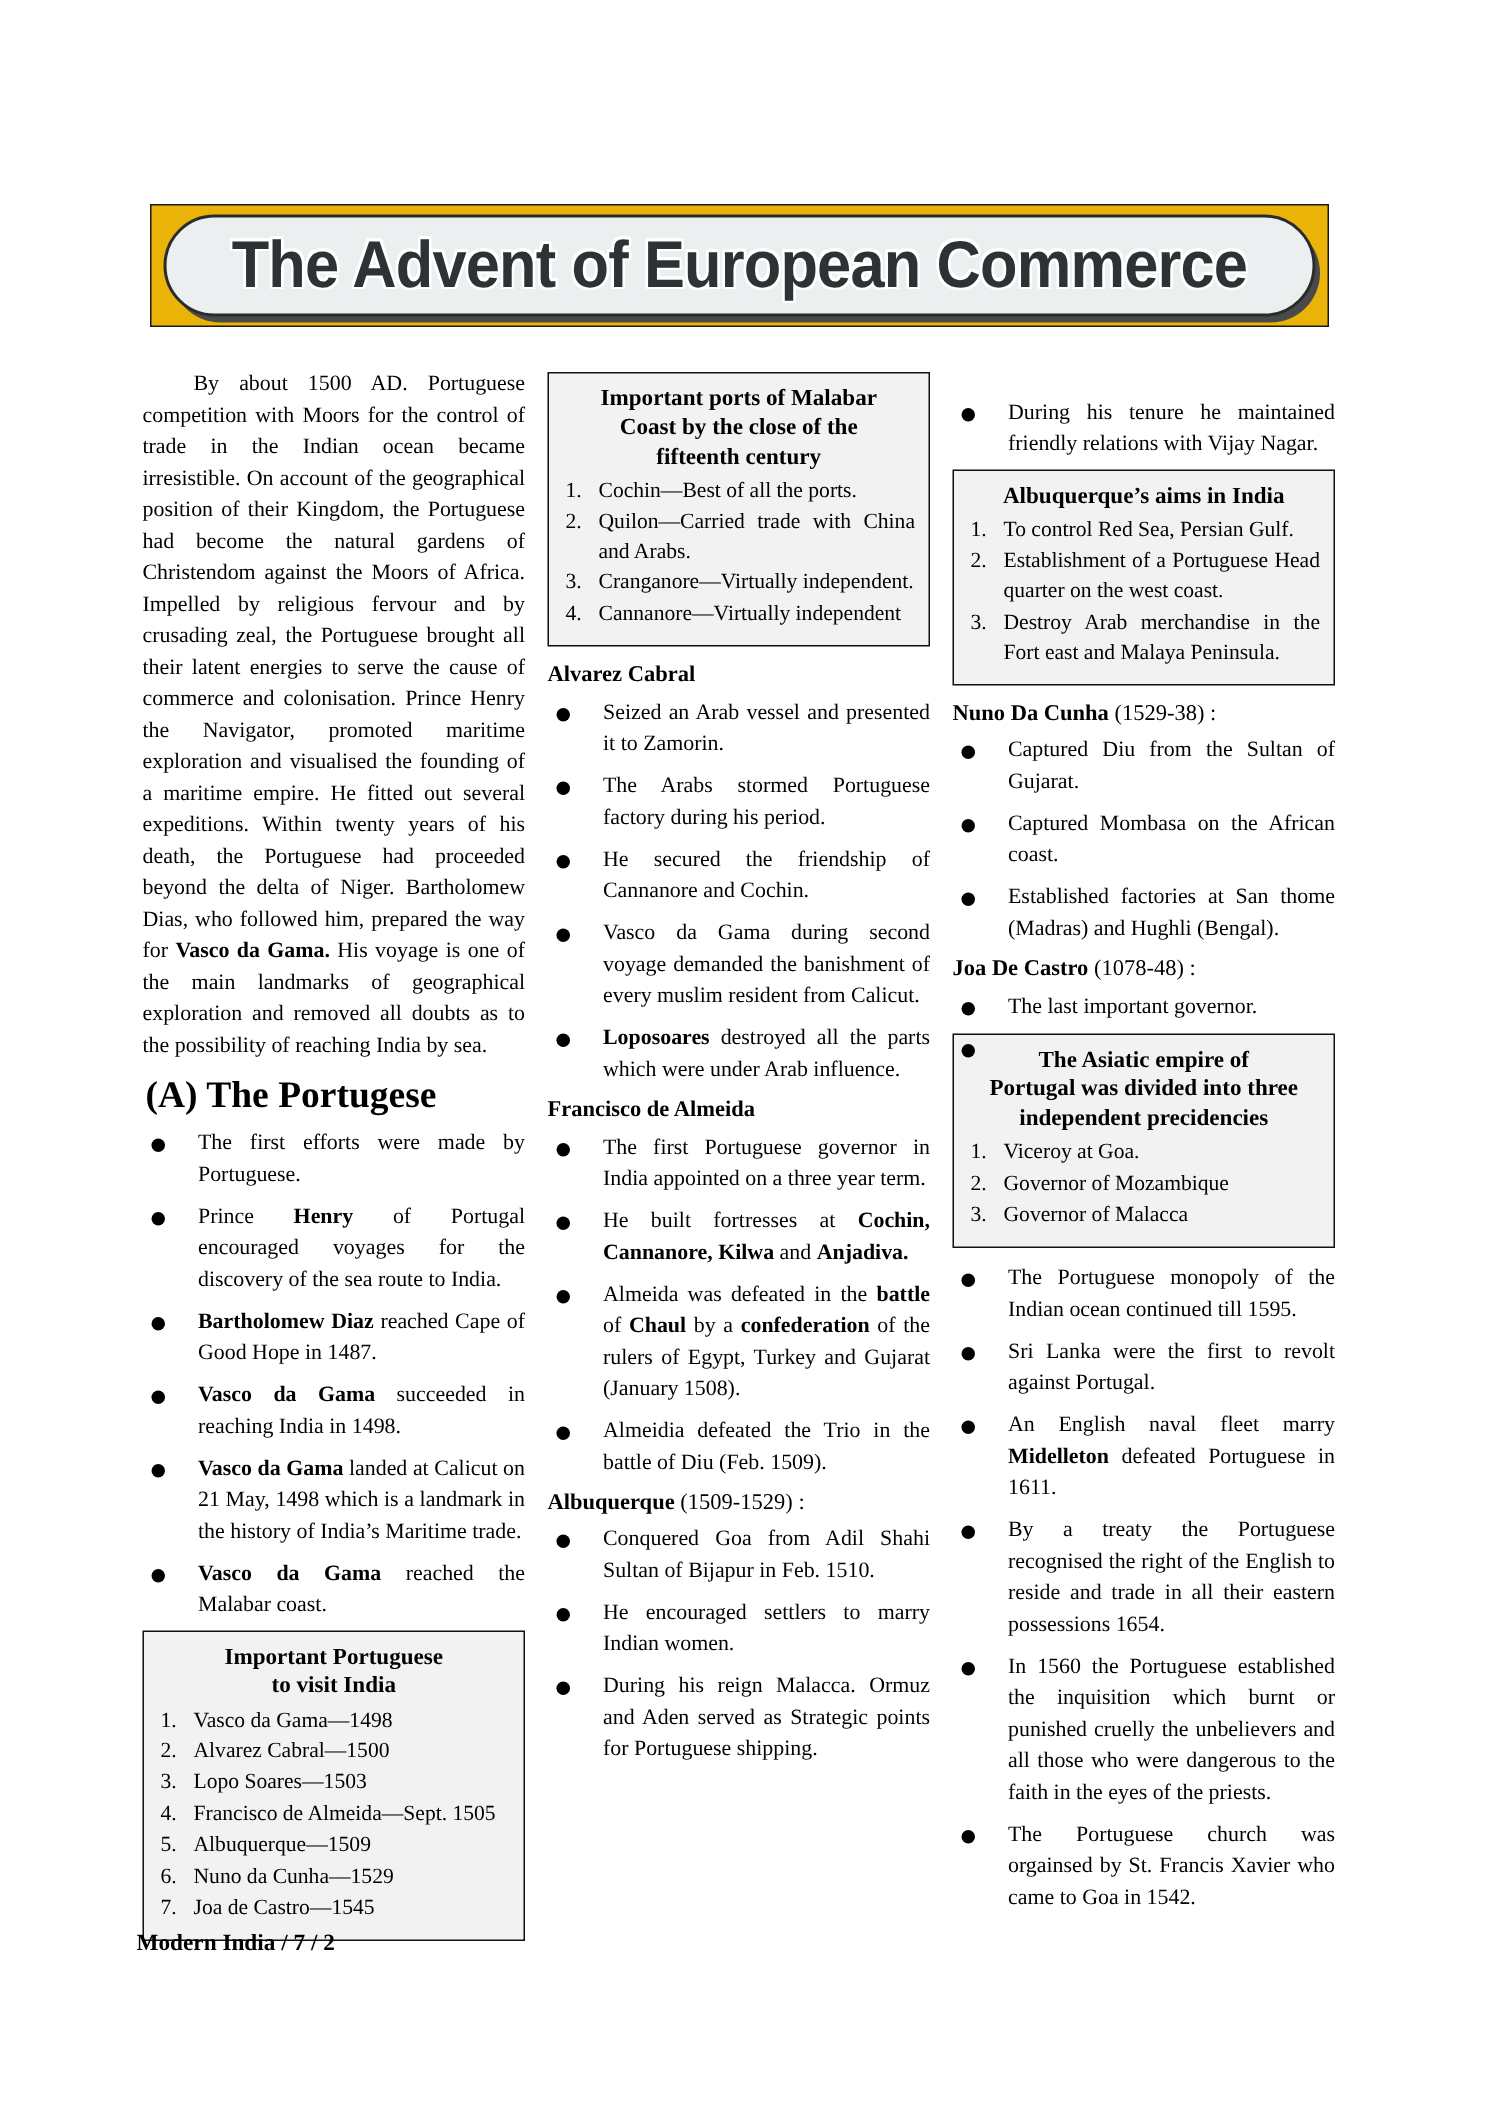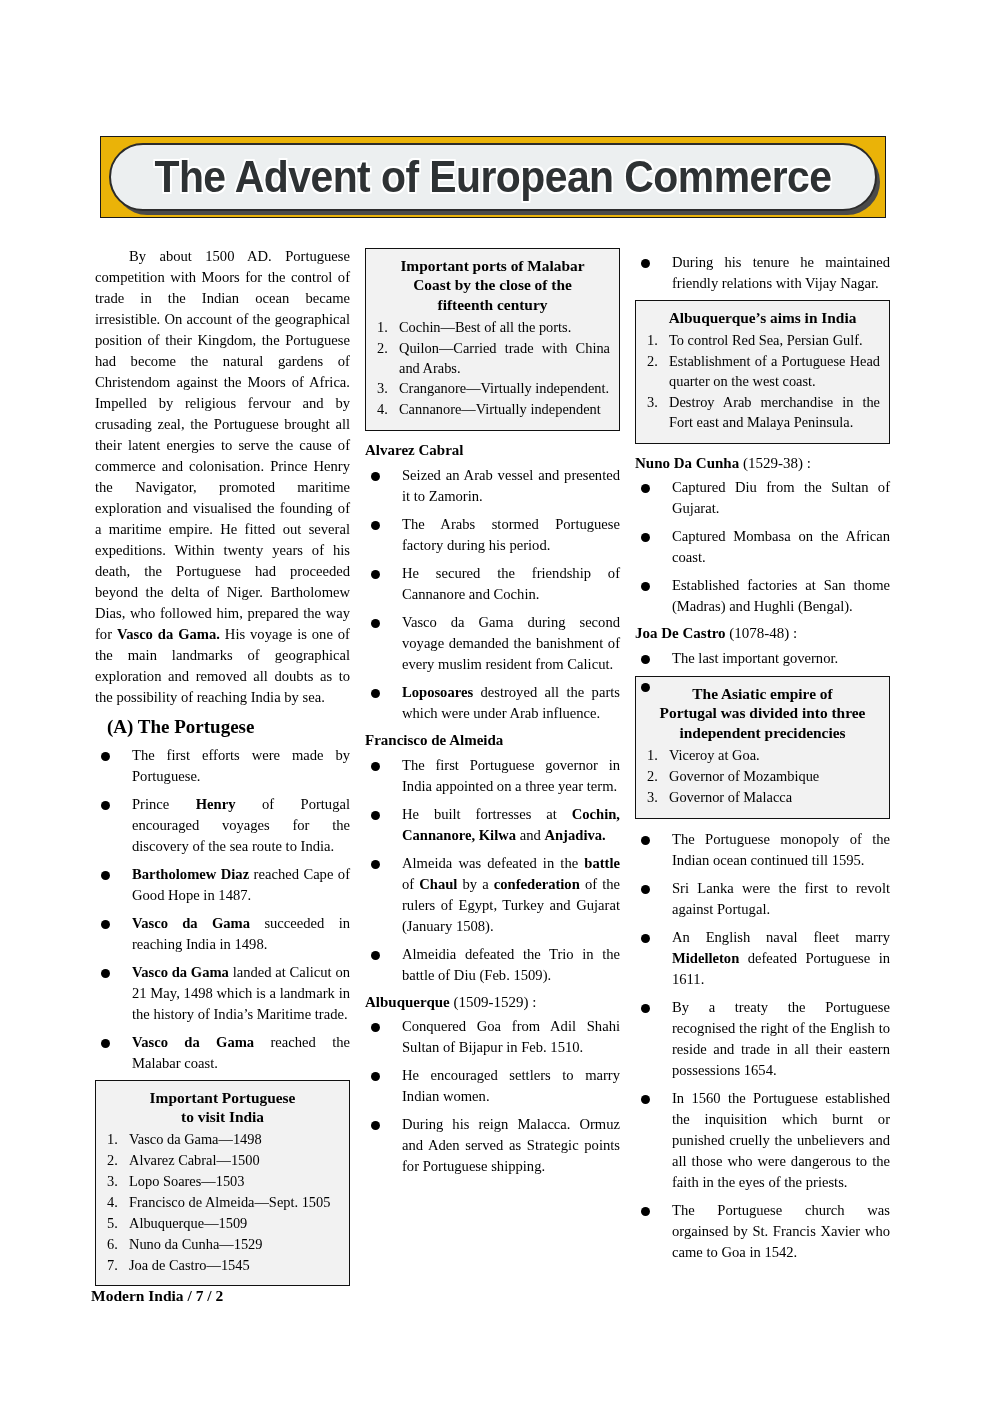--- a/index.html
+++ b/index.html
@@ -81,23 +81,23 @@
   .col-2 { margin-right: 15px; }
 
   p.body-para {
     margin: 0 0 2px 0;
     text-align: justify;
     text-indent: 34px;
     hyphens: manual;
   }
 
   h2.section-head {
-    font-size: 19px;
-    font-weight: bold;
-    margin: 8px 0 6px 12px;
+    font-size: 25px;
+    font-weight: bold;
+    margin: 8px 0 6px 2px;
     line-height: 1.2;
   }
   h3.sub-head {
     font-size: 15px;
     font-weight: bold;
     margin: 7px 0 5px 0;
     line-height: 1.25;
   }
   h3.sub-head .norm { font-weight: normal; }
 
@@ -249,21 +249,21 @@
     <h3 class="sub-head"><b>Albuquerque</b><span class="norm"> (1509-1529) :</span></h3>
     <ul class="bullets">
       <li><span class="dot"></span><span>Conquered Goa from Adil Shahi Sultan of Bijapur in Feb. 1510.</span></li>
       <li><span class="dot"></span><span>He encouraged settlers to marry Indian women.</span></li>
       <li><span class="dot"></span><span>During his reign Malacca. Ormuz and Aden served as Strategic points for Portuguese shipping.</span></li>
     </ul>
   </div>
 
   <div class="col col-3">
 
-    <ul class="bullets" style="margin-top:6px;font-family:Liberation Serif, serif;">
+    <ul class="bullets" style="margin-top:19px;font-family:Liberation Serif, serif;">
       <li><span class="dot"></span><span>During his tenure he maintained friendly relations with Vijay Nagar.</span></li>
     </ul>
 
     <div class="box">
       <div class="box-title">Albuquerque’s aims in India</div>
       <ol class="box-list">
         <li><span class="num">1.</span><span>To control Red Sea, Persian Gulf.</span></li>
         <li><span class="num">2.</span><span>Establishment of a Portuguese Head quarter on the west coast.</span></li>
         <li><span class="num">3.</span><span>Destroy Arab merchandise in the Fort east and Malaya Peninsula.</span></li>
       </ol>

